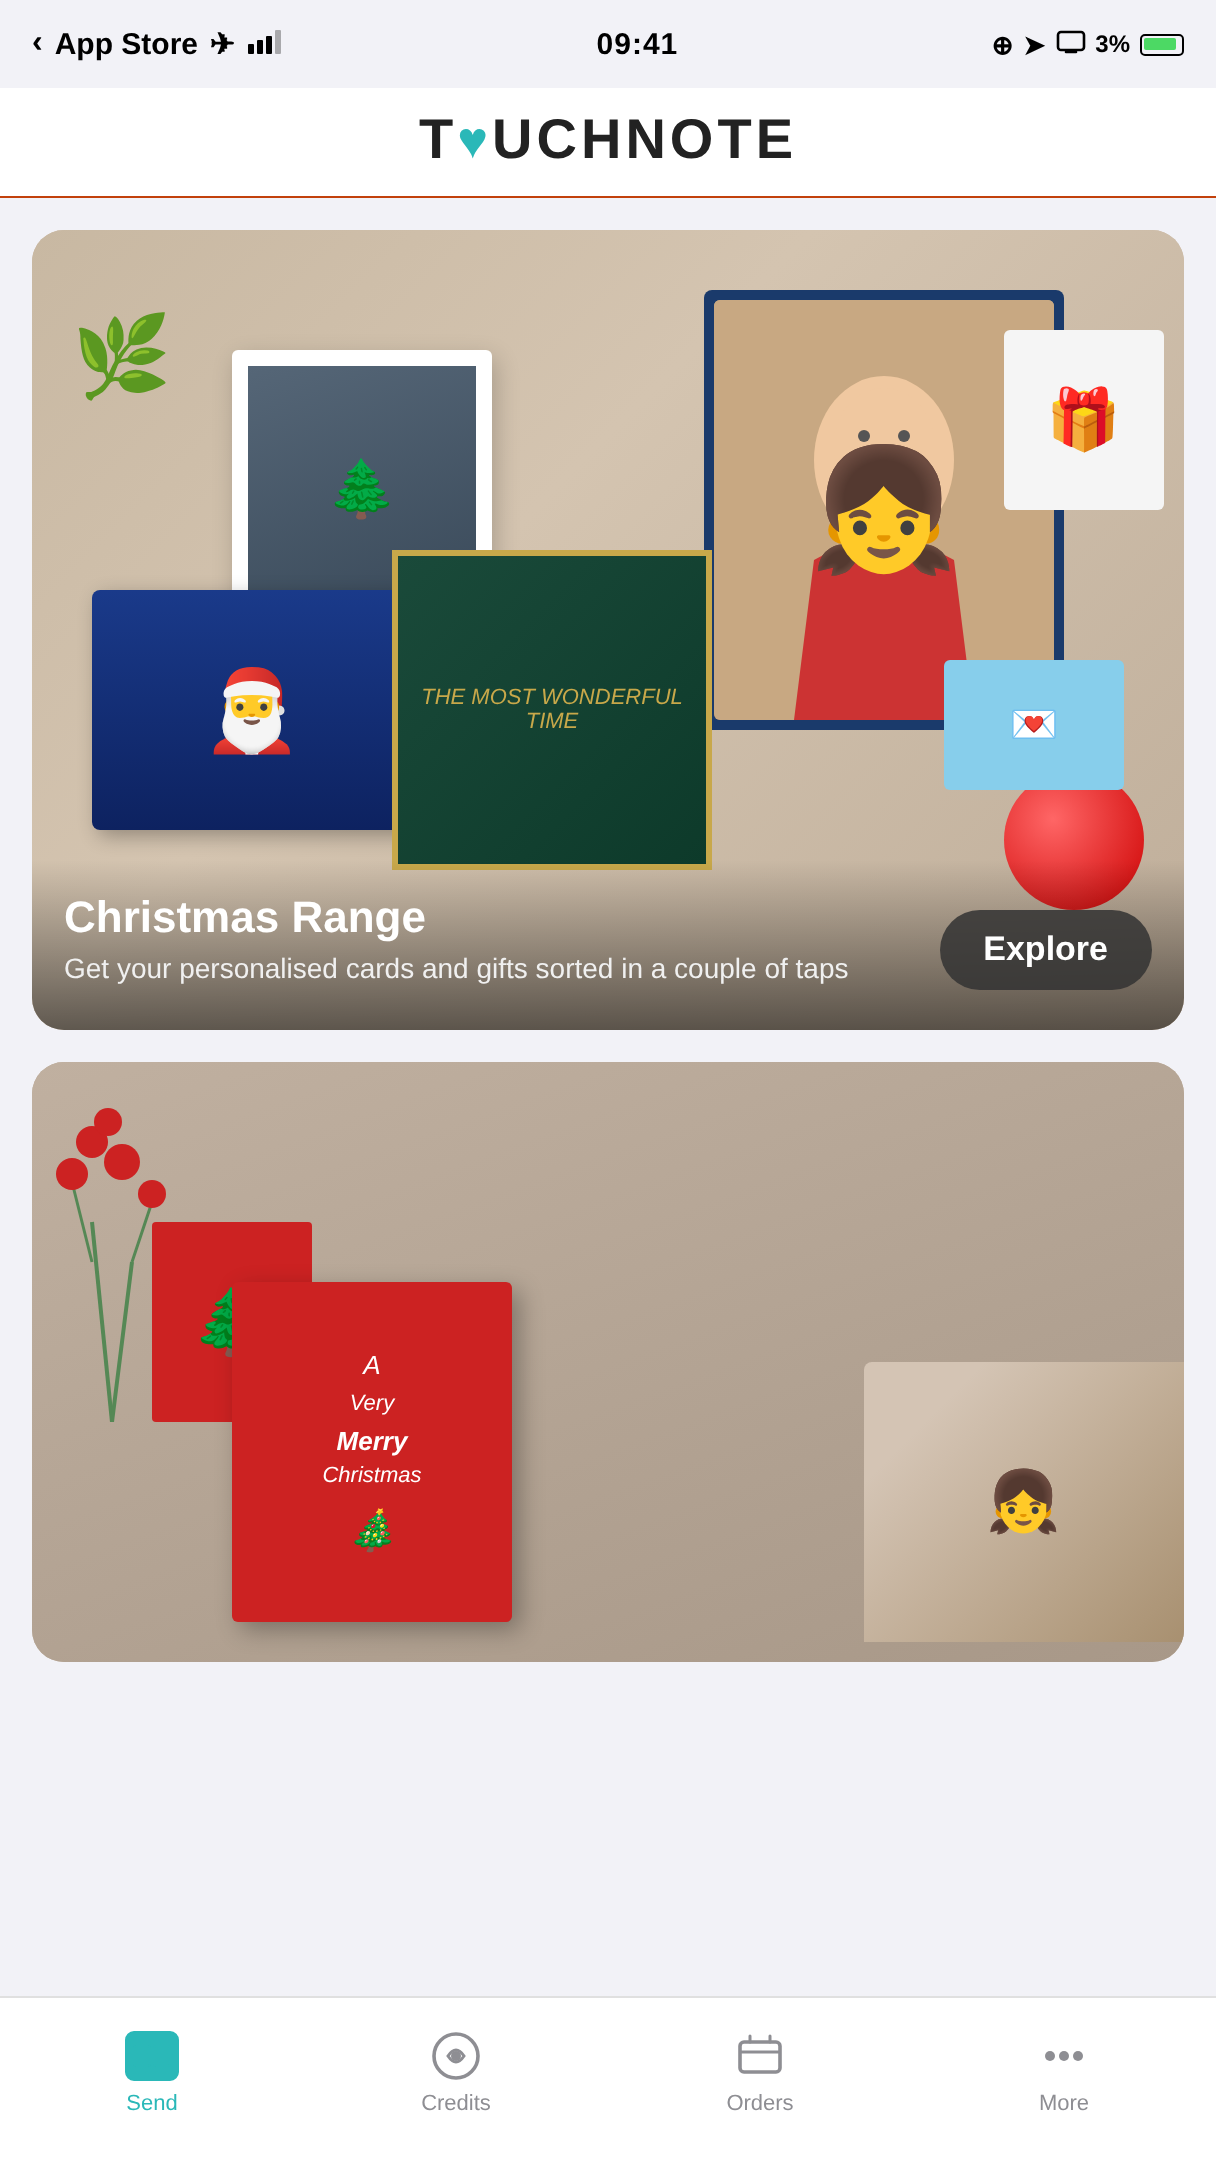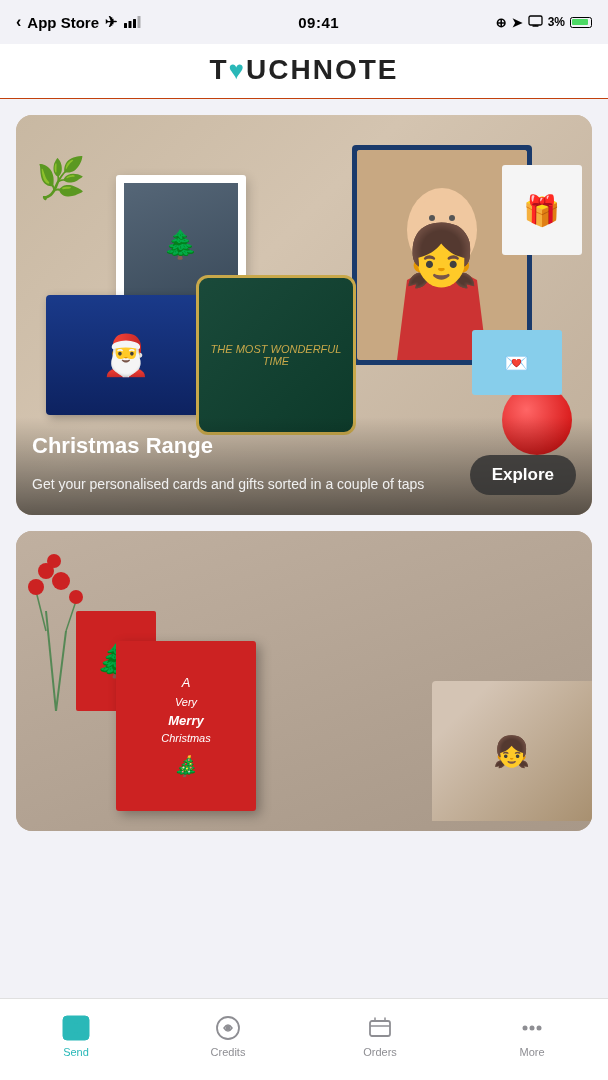--- a/index.html
+++ b/index.html
@@ -182,21 +182,21 @@
     }
 
     .square-photo-card {
       position: absolute;
       bottom: 80px;
       left: 180px;
       width: 160px;
       height: 160px;
       background: linear-gradient(135deg, #1a4a3a 0%, #0d3a2a 100%);
       border: 3px solid #c8a84a;
-      border-radius: 12px;
+      border-radius: 0;
       display: flex;
       align-items: center;
       justify-content: center;
       font-size: 14px;
       color: #c8a84a;
       font-style: italic;
     }
 
     .gift-wrap {
       position: absolute;
@@ -235,21 +235,21 @@
       bottom: 0;
       left: 0;
       right: 0;
       padding: 16px 16px 20px;
       background: linear-gradient(transparent, rgba(0,0,0,0.55));
     }
     .card-title {
       font-size: 22px;
       font-weight: 700;
       color: #fff;
-      margin-bottom: 16px;
+      margin-bottom: 3px;
     }
     .card-subtitle {
       font-size: 14px;
       color: #f0f0f0;
       line-height: 1.4;
     }
     .explore-btn {
       position: absolute;
       bottom: 20px;
       right: 16px;

